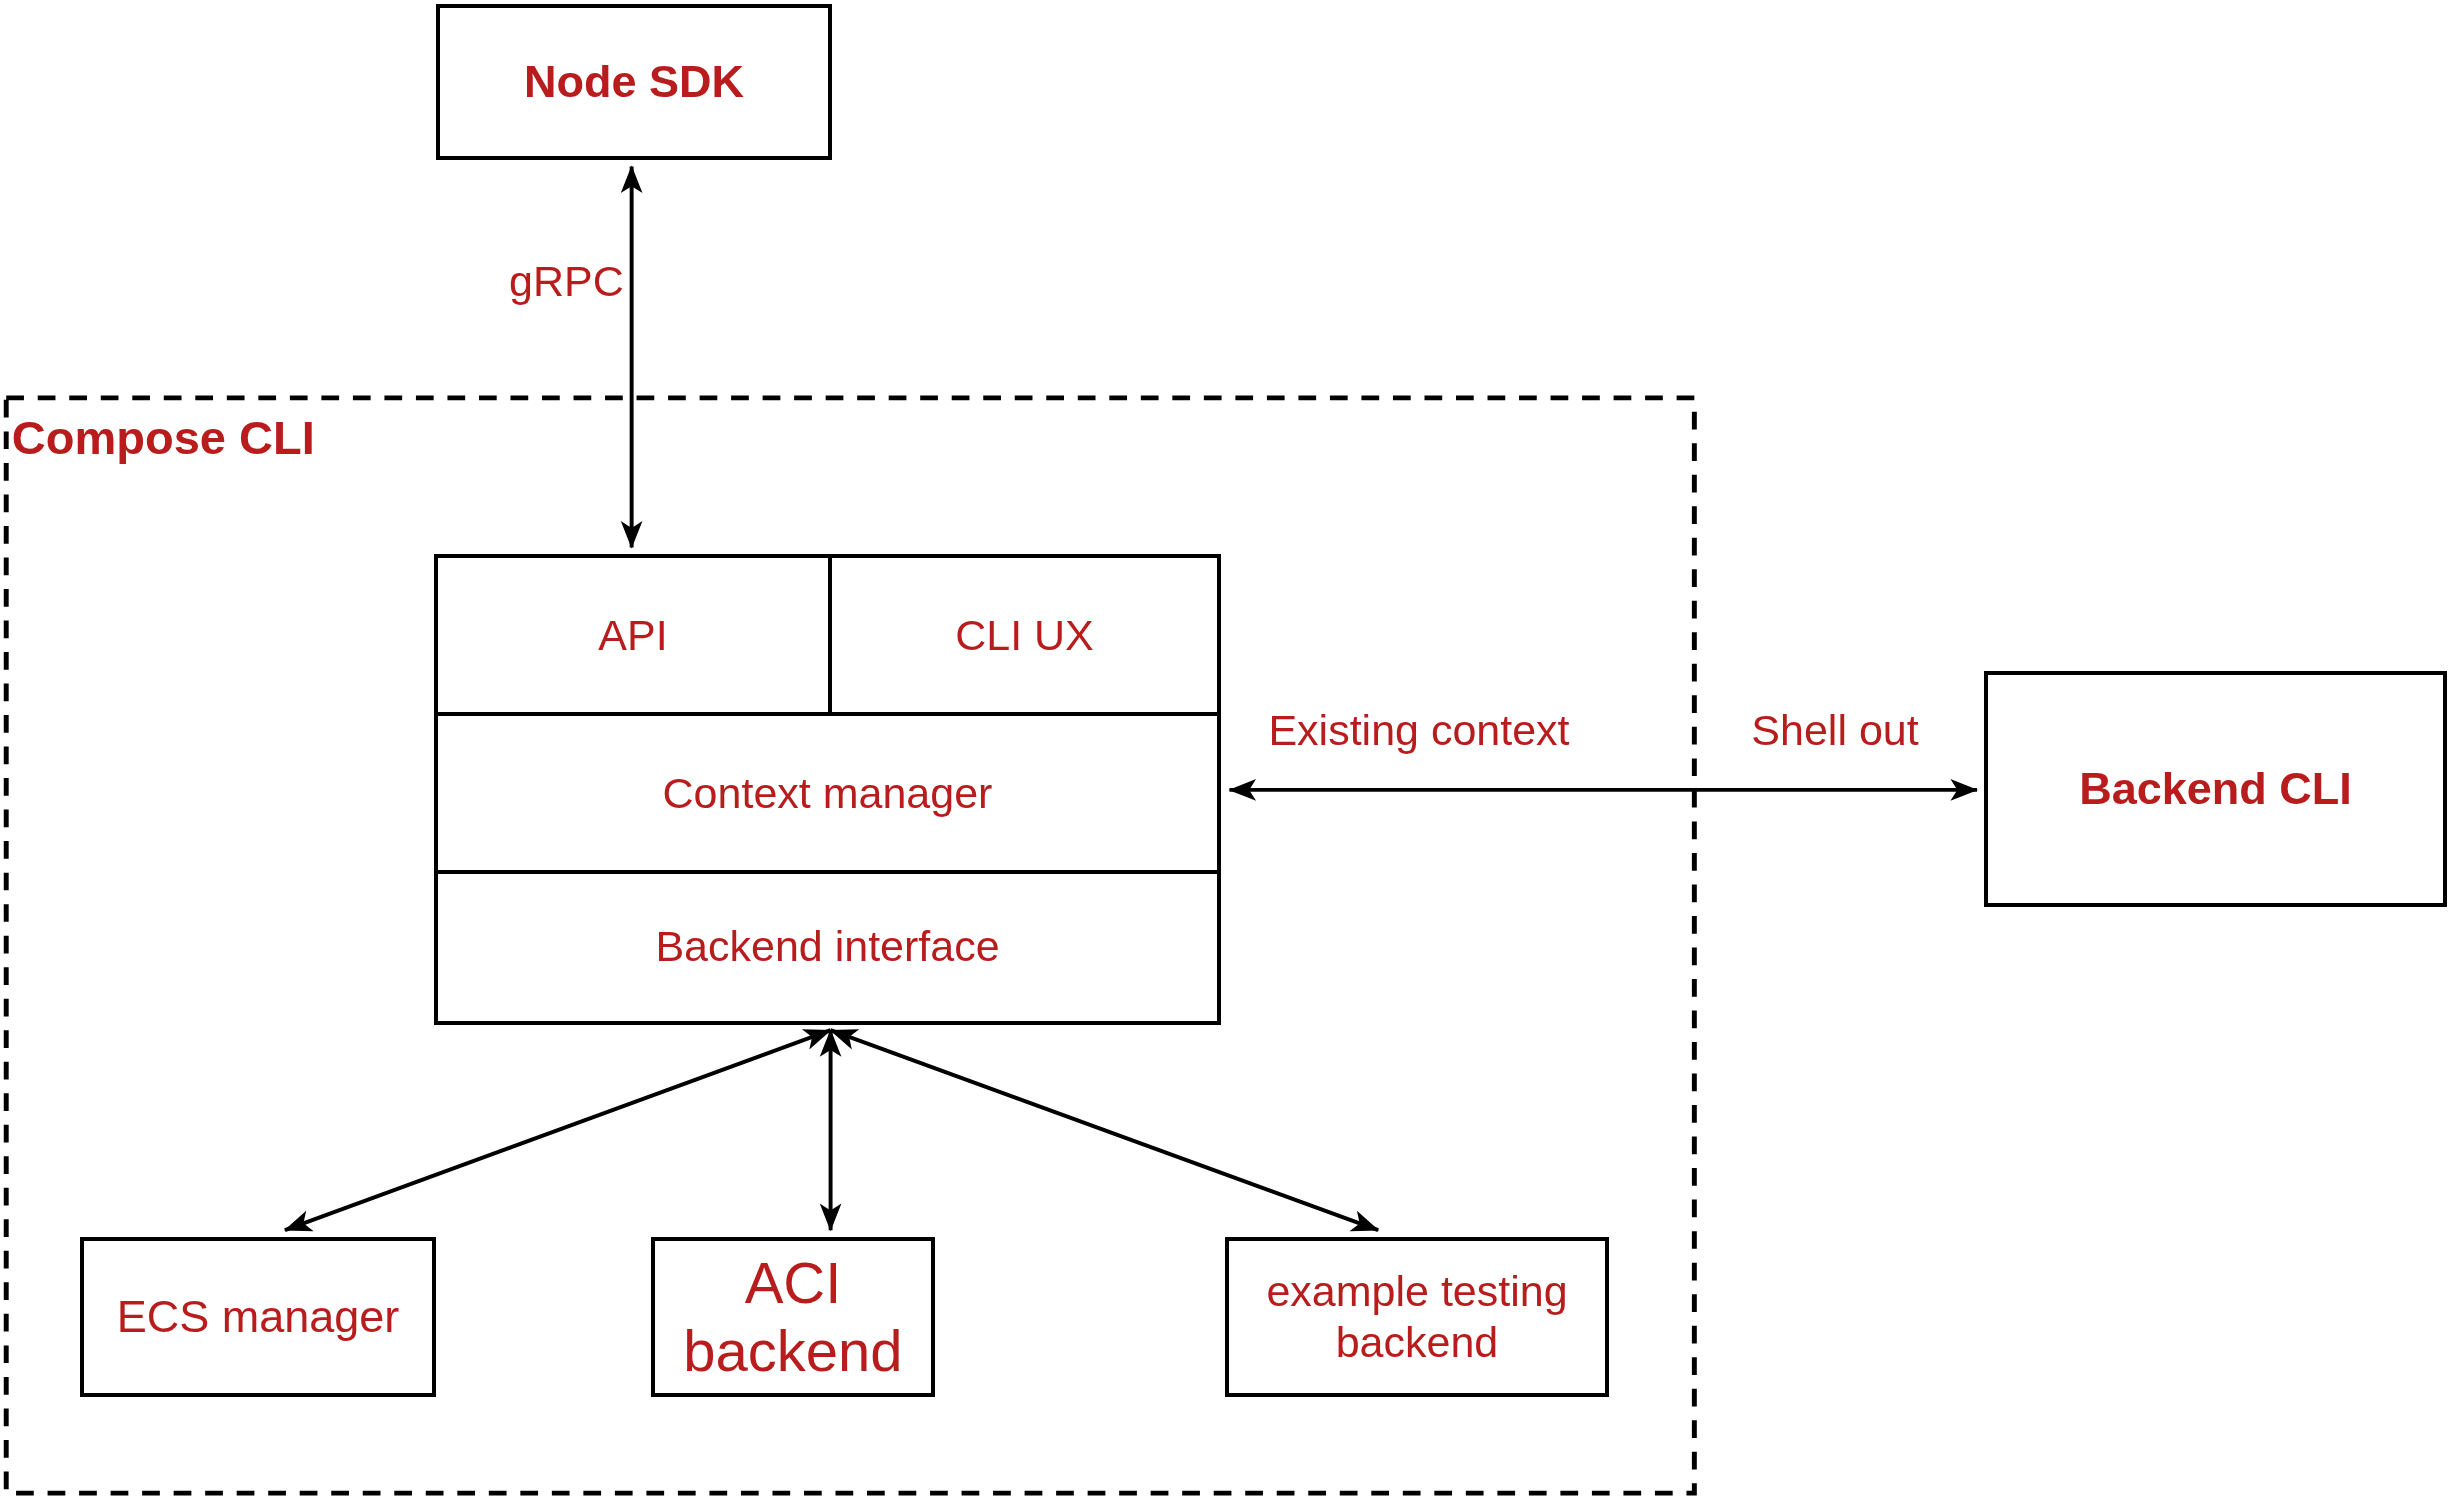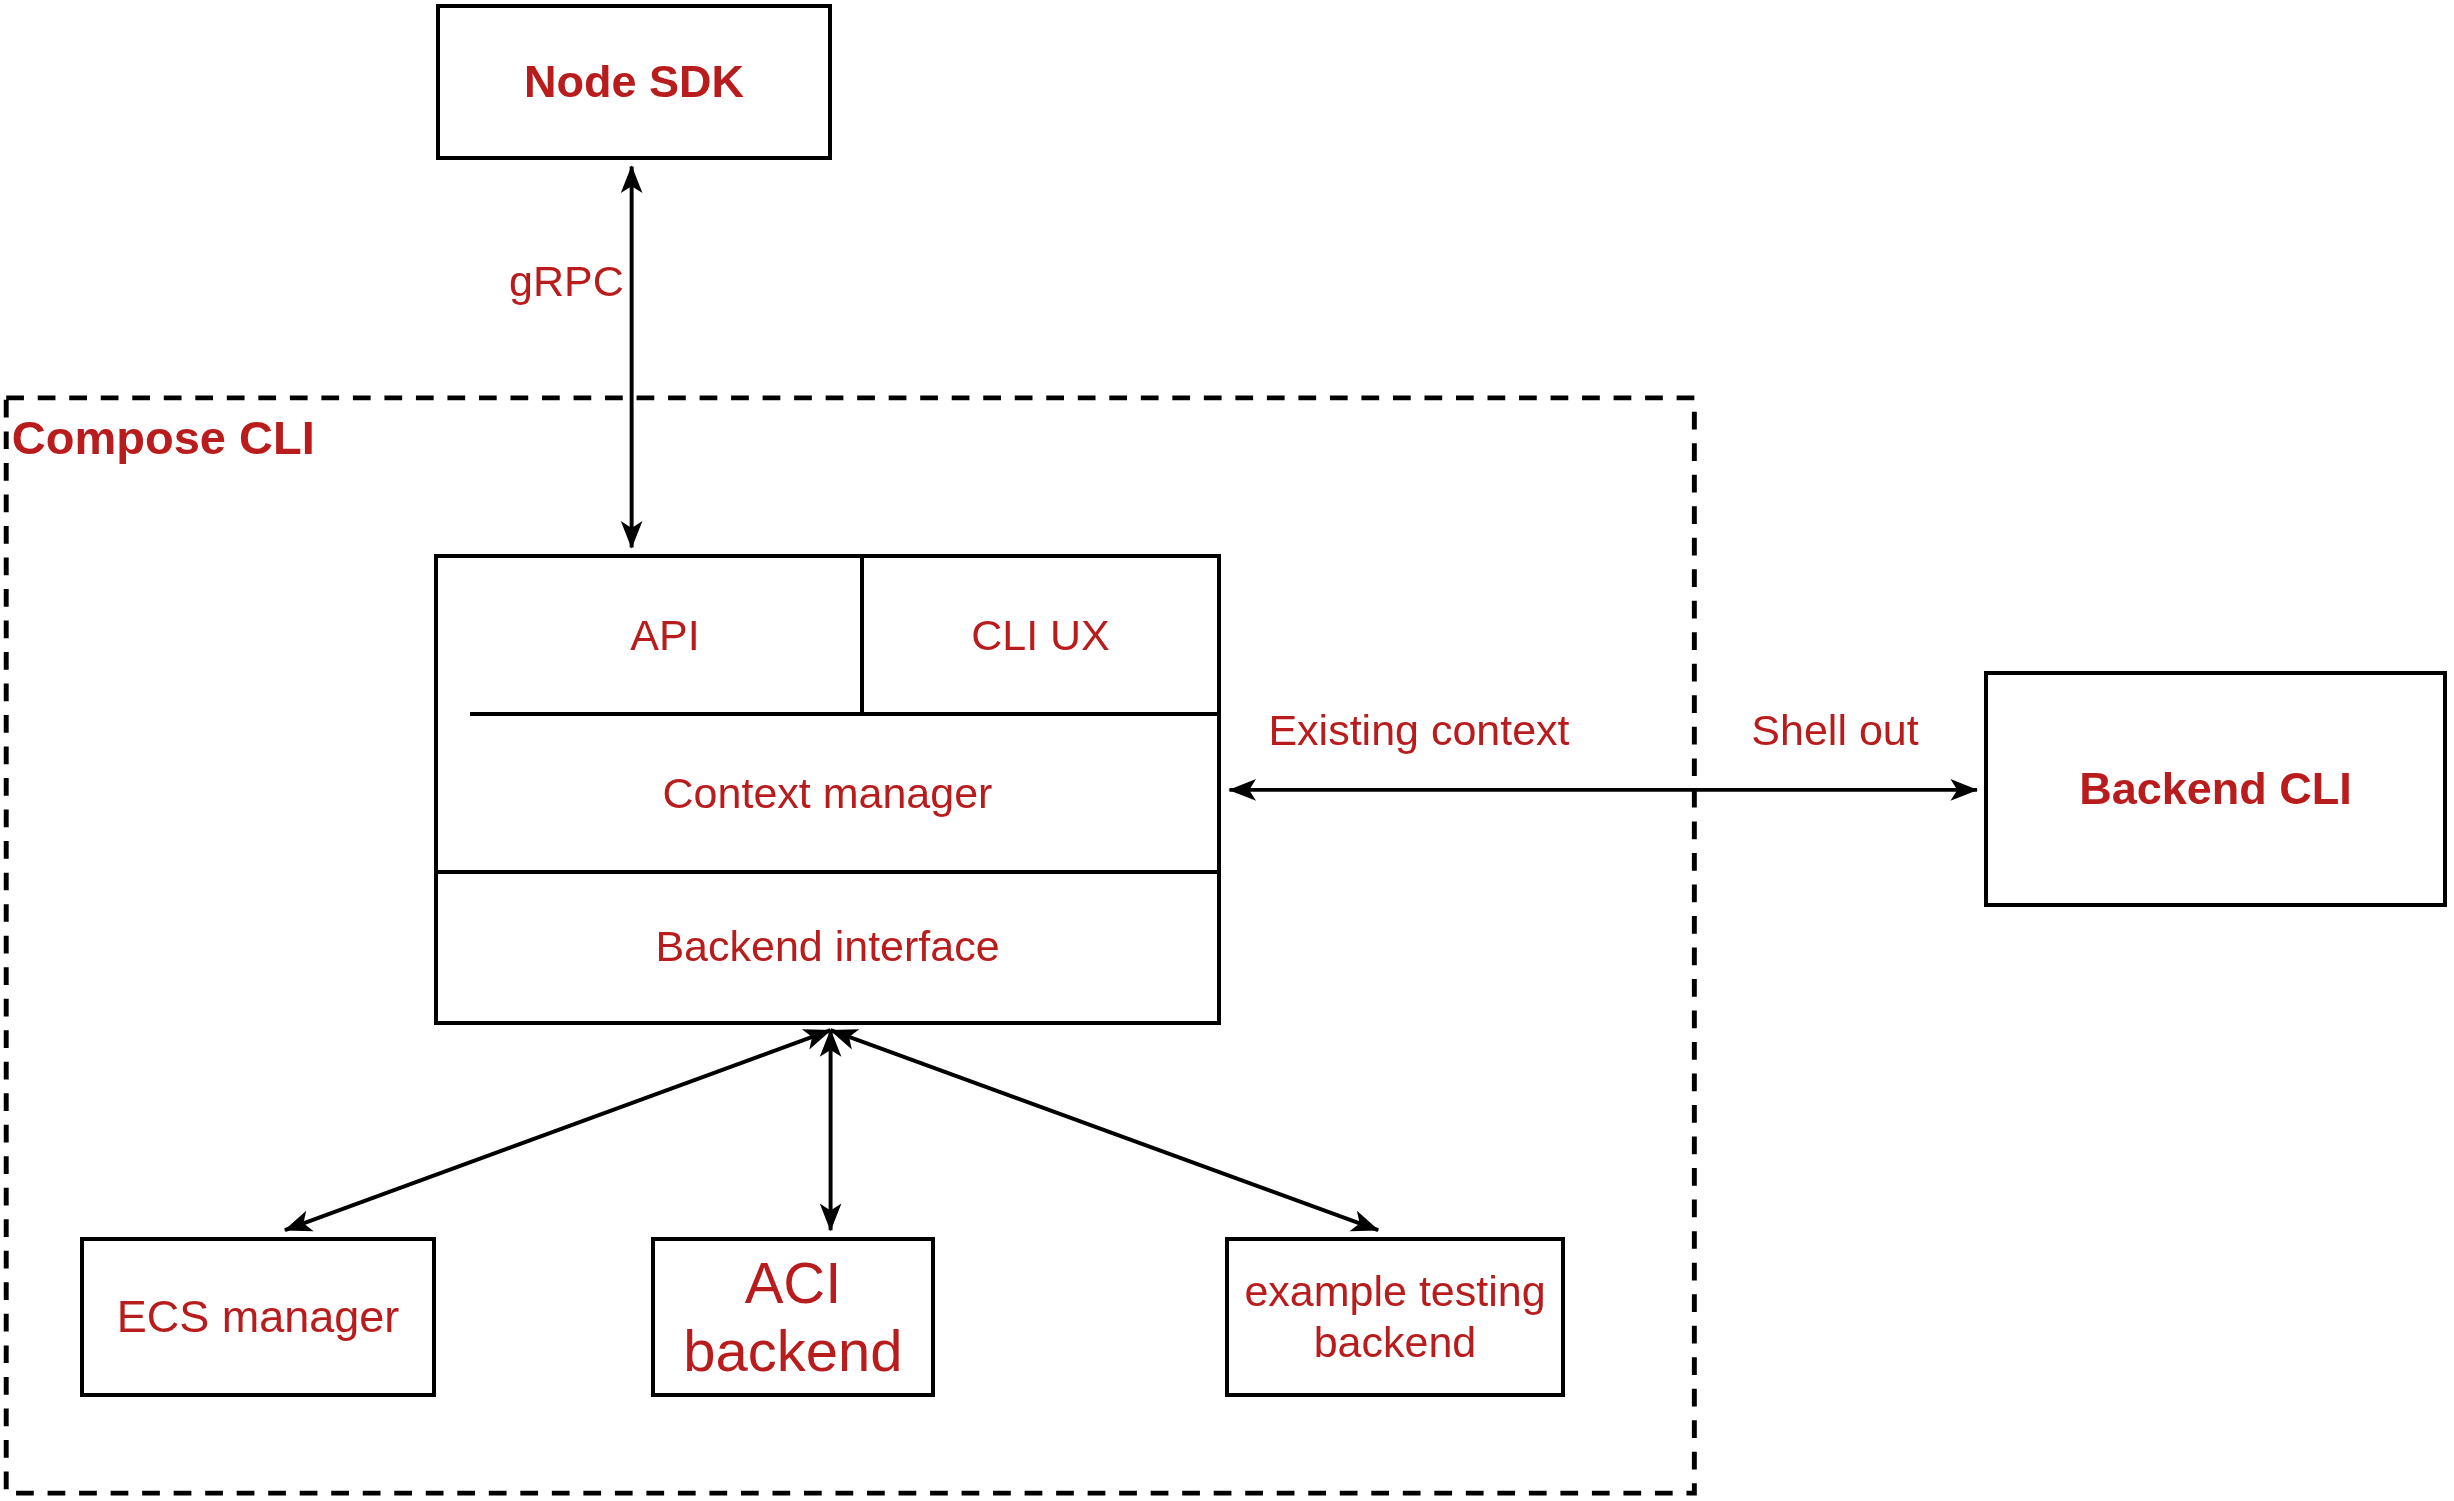--- a/index.html
+++ b/index.html
@@ -23,33 +23,33 @@
     text-align: center;
     line-height: 1.18;
     z-index: 2;
   }
   .bold { font-weight: bold; }
 
   .node-sdk     { left: 436px;  top: 3.9px;    width: 396px; height: 156px; font-size: 45px; }
   .existing-cli { left: 1984px; top: 671px;  width: 463px; height: 236px; font-size: 45px; }
   .ecs-backend  { left: 80px;   top: 1237px; width: 356px; height: 160px; font-size: 45px; }
   .aci-backend  { left: 651px;  top: 1237px; width: 284px; height: 160px; font-size: 58px; }
-  .ex-backend   { left: 1225px; top: 1237px; width: 340px; height: 160px; font-size: 43px; padding: 0 5.9px; }
+  .ex-backend   { left: 1225px; top: 1237px; width: 384px; height: 160px; font-size: 43px; padding: 0 5.9px; }
 
   .stacked {
     position: absolute;
     left: 434px; top: 554px; width: 787px; height: 471px;
     background: #ffffff;
     border: 4.9px solid #000000;
     box-sizing: border-box;
     z-index: 2;
     font-size: 43px;
   }
   .srow { display: flex; align-items: stretch; }
-  .srow-top    { height: 154px; border-bottom: 4.9px solid #000000; margin-left: 32px; }
+  .srow-top    { height: 154px; border-bottom: 4.9px solid #000000; }
   .srow-middle { height: 154px; border-bottom: 4.9px solid #000000; }
   .srow-bottom { height: 144px; }
   .cell {
     display: flex; align-items: center; justify-content: center;
     text-align: center; flex: 1;
   }
   .cell-api { flex: 0 0 390px; border-right: 4.9px solid #000000; }
 
   .float-label {
     position: absolute;

